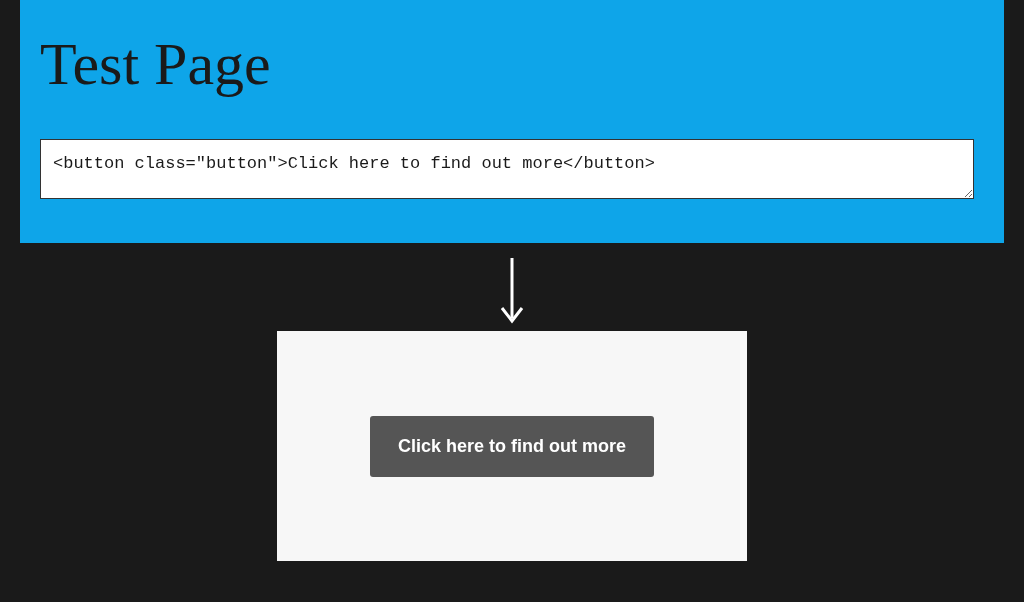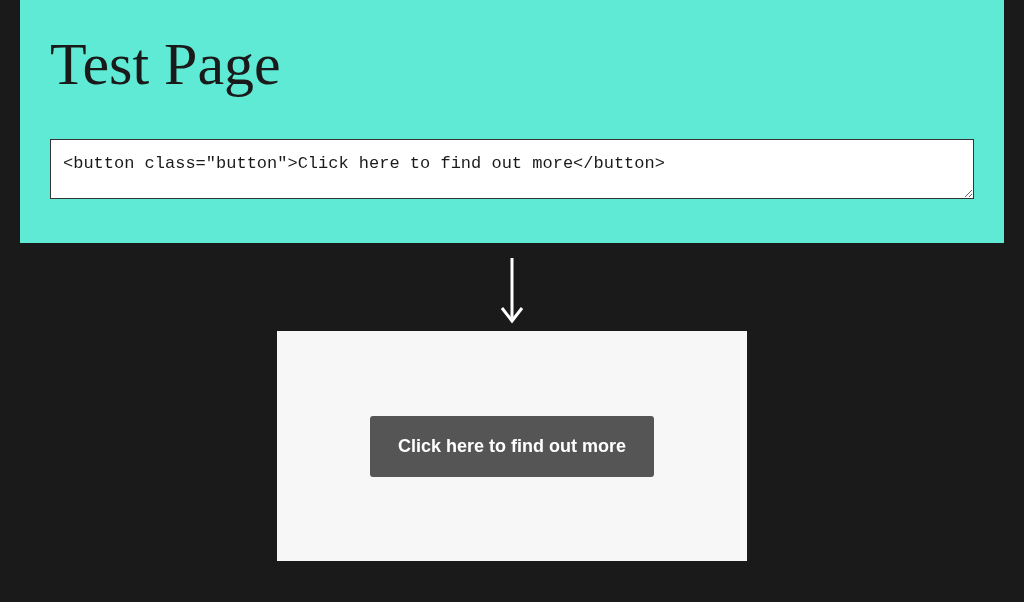--- a/index.html
+++ b/index.html
@@ -9,23 +9,23 @@
     }
     body {
       width: 1024px;
       height: 602px;
       background: #1a1a1a;
       font-family: sans-serif;
       overflow: hidden;
       position: relative;
     }
     .top-panel {
-      background: #5eead4;
+      background: #0ea5e9;
       margin: 0 20px;
-      padding: 30px 30px 40px 30px;
+      padding: 30px 30px 40px 20px;
       width: calc(100% - 40px);
     }
     .page-title {
       font-family: Georgia, 'Times New Roman', serif;
       font-size: 60px;
       font-weight: normal;
       color: #1a1a1a;
       margin-bottom: 40px;
     }
     .code-textarea {

